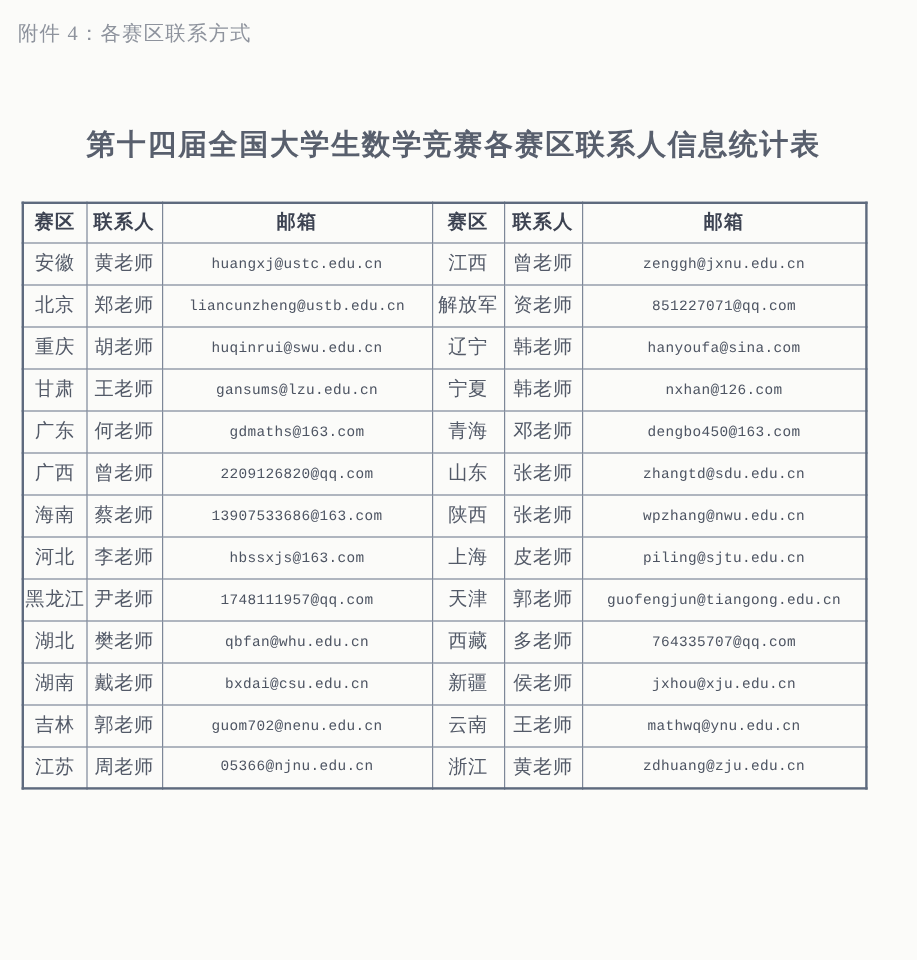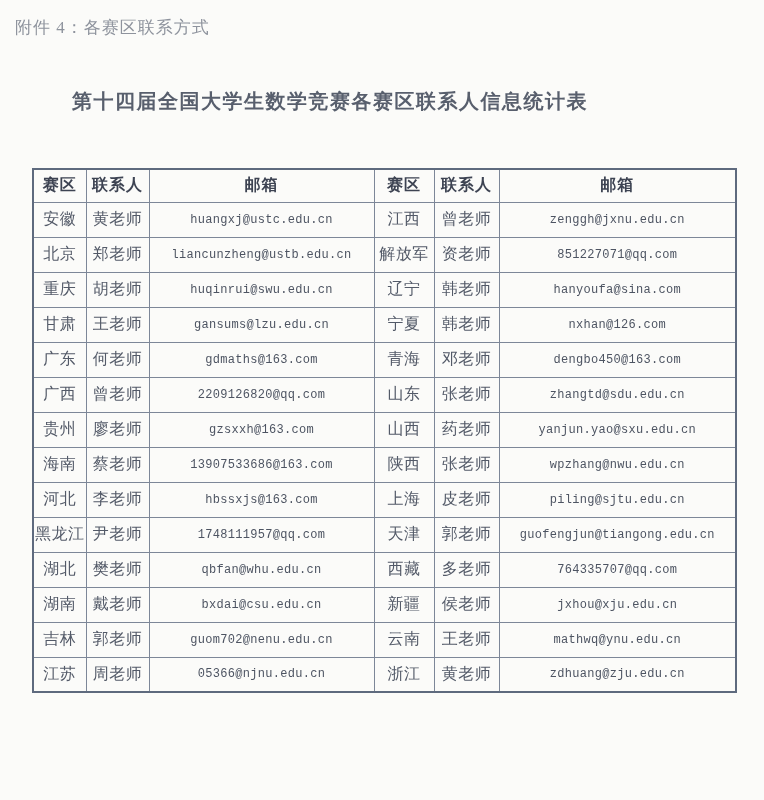--- a/index.html
+++ b/index.html
@@ -24,31 +24,31 @@
   .attachment-label {
     position: absolute;
     left: 15px; top: 16px;
     font-size: 17px;
     letter-spacing: 1px;
     color: var(--label-text);
   }
 
   .doc-title {
     position: absolute;
-    left: 72px; top: 88px;
-    font-size: 20px;
+    left: 72px; top: 104px;
+    font-size: 24px;
     font-weight: bold;
     letter-spacing: 1.5px;
     color: var(--title-text);
     font-family: Liberation Mono, monospace;
   }
 
   table.contacts {
     position: absolute;
-    left: 32px; top: 168px;
+    left: 18px; top: 168px;
     width: 703px;
     border-collapse: collapse;
     table-layout: fixed;
     border: 2px solid var(--border-outer);
   }
   table.contacts th, table.contacts td {
     border: 1px solid var(--border-inner);
     text-align: center;
     vertical-align: middle;
     overflow: hidden;
@@ -144,28 +144,20 @@
         </tr>
         <tr>
           <td class="cn-cell">广西</td>
           <td class="cn-cell">曾老师</td>
           <td class="email-cell">2209126820@qq.com</td>
           <td class="cn-cell">山东</td>
           <td class="cn-cell">张老师</td>
           <td class="email-cell">zhangtd@sdu.edu.cn</td>
         </tr>
         <tr>
-          <td class="cn-cell">贵州</td>
-          <td class="cn-cell">廖老师</td>
-          <td class="email-cell">gzsxxh@163.com</td>
-          <td class="cn-cell">山西</td>
-          <td class="cn-cell">药老师</td>
-          <td class="email-cell">yanjun.yao@sxu.edu.cn</td>
-        </tr>
-        <tr>
           <td class="cn-cell">海南</td>
           <td class="cn-cell">蔡老师</td>
           <td class="email-cell">13907533686@163.com</td>
           <td class="cn-cell">陕西</td>
           <td class="cn-cell">张老师</td>
           <td class="email-cell">wpzhang@nwu.edu.cn</td>
         </tr>
         <tr>
           <td class="cn-cell">河北</td>
           <td class="cn-cell">李老师</td>

